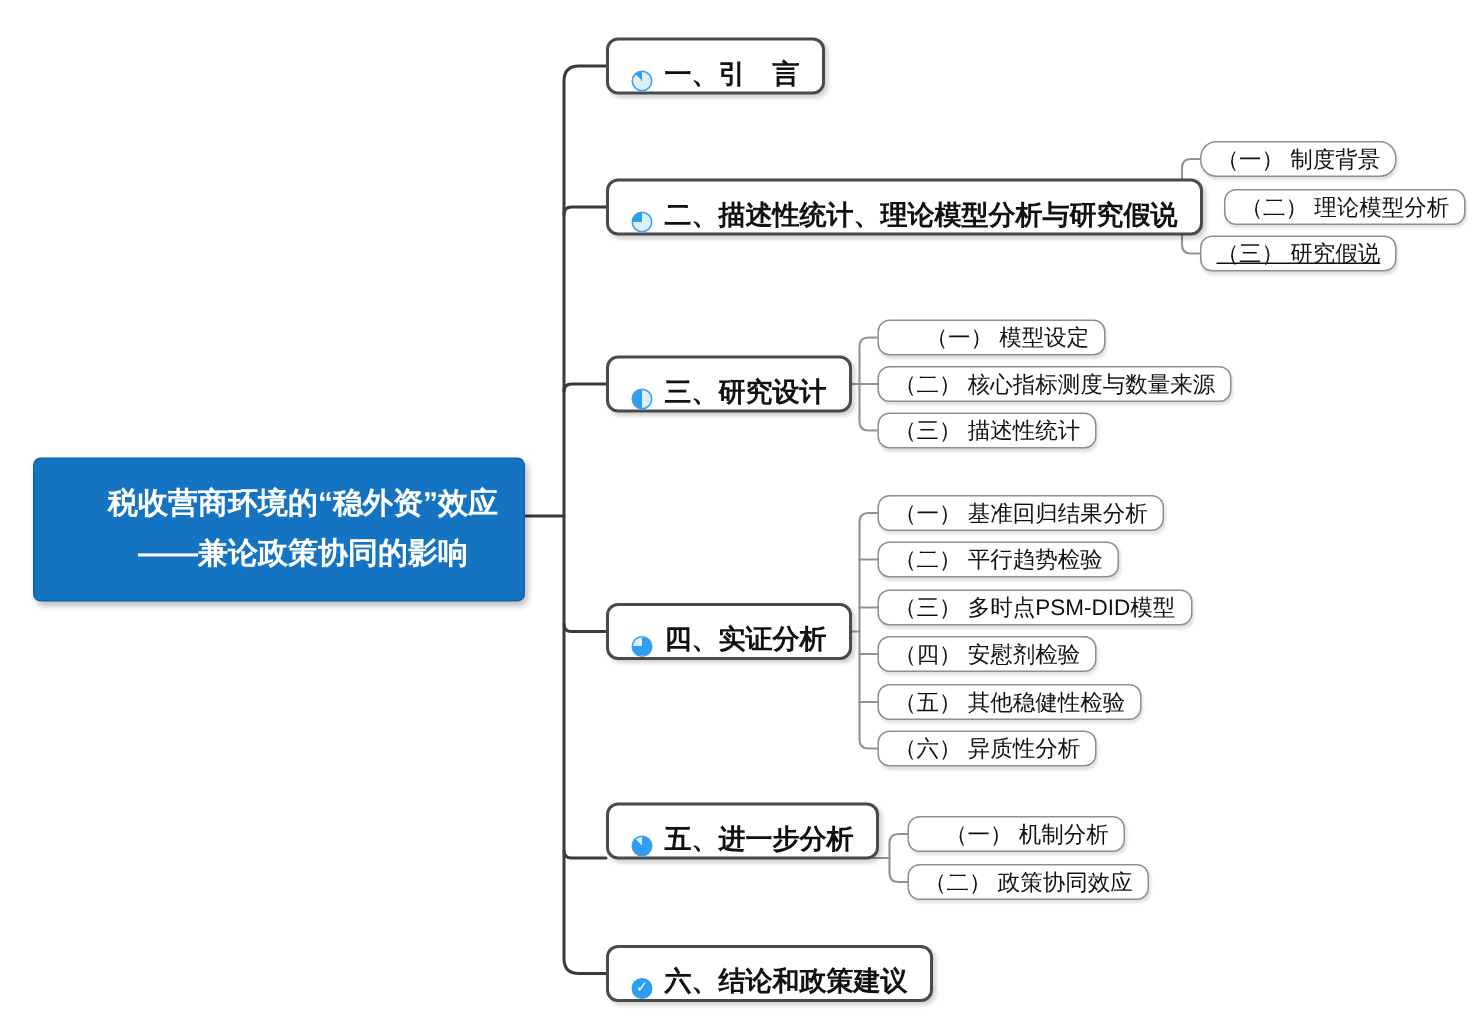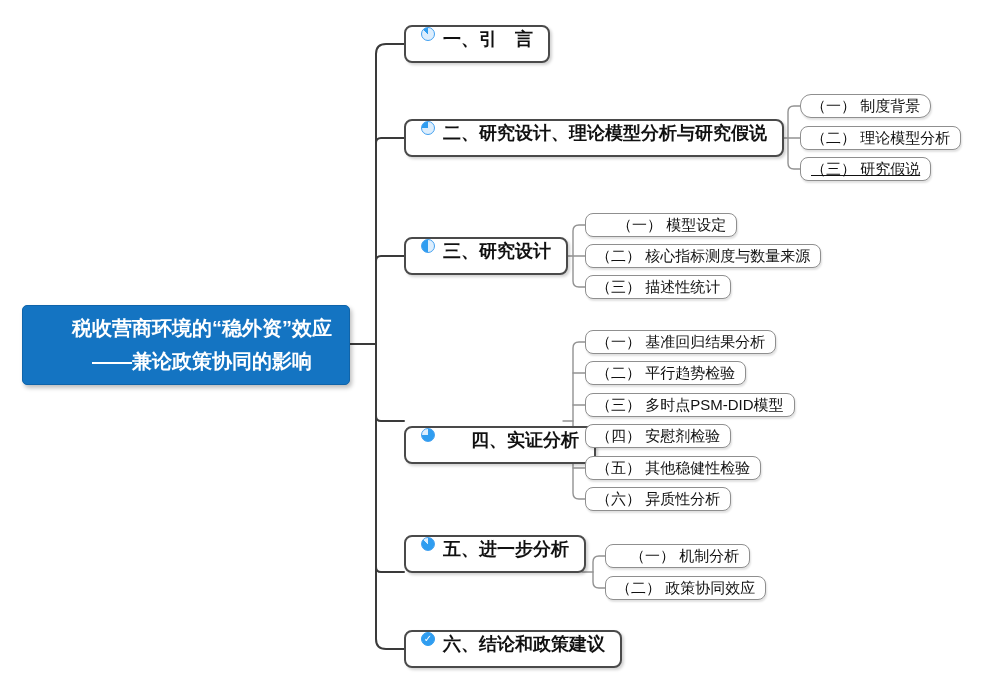--- a/index.html
+++ b/index.html
@@ -7,30 +7,30 @@
     width:982px;height:687px;position:relative;background:#ffffff;overflow:hidden;
     font-family:"Liberation Sans","DejaVu Sans",sans-serif;color:#111;
   }
   #connector-layer{position:absolute;left:0;top:0;}
   .main-line{stroke:#3a3a3a;stroke-width:2;fill:none;stroke-linecap:round;}
   .sub-line{stroke:#929292;stroke-width:1.4;fill:none;stroke-linecap:round;}
 
   .node{position:absolute;box-sizing:border-box;background:#fff;white-space:nowrap;}
 
   .root-node{
-    left:22px;top:305px;width:328px;height:80px;
+    left:22px;top:305px;width:328px;height:96px;
     background:#1474c2;color:#fff;border:1px solid #0f64aa;border-radius:5px;
     display:flex;flex-direction:column;align-items:center;justify-content:center;
     font-size:20px;font-weight:bold;line-height:33px;text-align:center;
     box-shadow:2px 3px 4px rgba(0,0,0,0.25);
     padding-left:32px;
   }
 
   .branch-node{
-    left:404px;height:38px;display:flex;align-items:flex-start;
+    left:404px;height:38px;display:flex;align-items:flex-end;
     padding:0 15px;border:2px solid #4a4a4a;border-radius:8px;
     font-size:18px;font-weight:bold;box-shadow:2px 2px 3px rgba(0,0,0,0.18);
   }
   .branch-node .icon{margin-right:8px;flex:0 0 auto;}
 
   .sub-node{
     height:24px;display:flex;align-items:center;padding:0 10px;
     border:1.4px solid #8f8f8f;border-radius:8px;font-size:15px;
     box-shadow:1px 2px 2px rgba(0,0,0,0.12);
   }
@@ -39,25 +39,25 @@
   .i18{background:conic-gradient(from 315deg,#2f9df0 0 45deg,#ddeefd 45deg 360deg);}
   .i14{background:conic-gradient(from 270deg,#2f9df0 0 90deg,#ddeefd 90deg 360deg);}
   .i12{background:conic-gradient(from 180deg,#2f9df0 0 180deg,#ddeefd 180deg 360deg);}
   .i34{background:conic-gradient(from 270deg,#ddeefd 0 90deg,#2f9df0 90deg 360deg);}
   .i78{background:conic-gradient(from 315deg,#ddeefd 0 45deg,#2f9df0 45deg 360deg);}
   .idone{background:#2f9df0;border-color:#2f9df0;display:flex;align-items:center;justify-content:center;}
   .idone::after{content:"✓";color:#fff;font-size:10px;font-weight:bold;line-height:1;}
 
   
   .b1{top:25px;}  .b2{top:119px;} .b3{top:237px;}
-  .b4{top:426px;gap:28px;} .b5{top:535px;} .b6{top:630px;}
+  .b4{top:402px;} .b5{top:535px;} .b6{top:630px;}
 
   
   .c2{left:800px;} .c3,.c4{left:585px;} .c5{left:605px;}
-  .c2a{top:94px;border-radius:11px;}  .c2b{top:126px;} .c2c{top:157px;text-decoration:underline;}
+  .c2a{top:94px;border-radius:11px;}  .c2b{top:126px;margin-left:16px;} .c2c{top:157px;text-decoration:underline;}
   .c3a{top:213px;padding-left:31px;} .c3b{top:244px;align-items:center;} .c3c{top:275px;}
   .c4a{top:330px;} .c4b{top:361px;} .c4c{top:393px;}
   .c4d{top:424px;} .c4e{top:456px;} .c4f{top:487px;}
   .c5a{top:544px;padding-left:24px;} .c5b{top:576px;}
 </style>
 </head>
 <body>
 
 <svg id="connector-layer" width="982" height="687" viewBox="0 0 982 687">
 
@@ -90,21 +90,21 @@
   <div>——兼论政策协同的影响</div>
 </div>
 
 <div class="node branch-node b1">
   <span class="icon i18"></span>
   <span>一、引　言</span>
 </div>
 
 <div class="node branch-node b2">
   <span class="icon i14"></span>
-  <span>二、研究设计、理论模型分析与研究假说</span>
+  <span>二、描述性统计、理论模型分析与研究假说</span>
 </div>
 
 <div class="node branch-node b3">
   <span class="icon i12"></span>
   <span>三、研究设计</span>
 </div>
 
 <div class="node branch-node b4">
   <span class="icon i34"></span>
   <span>四、实证分析</span>

